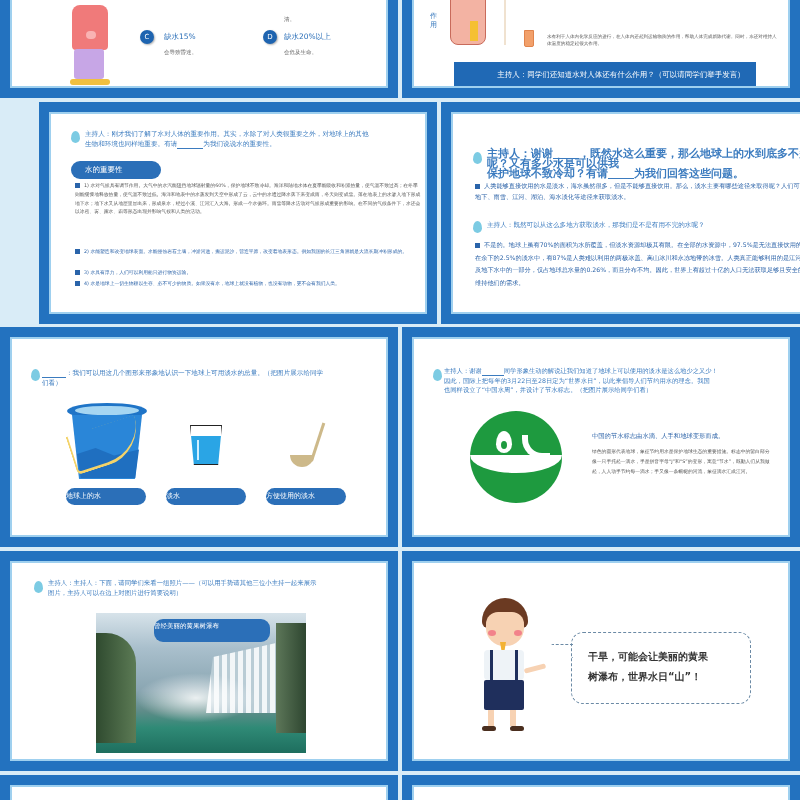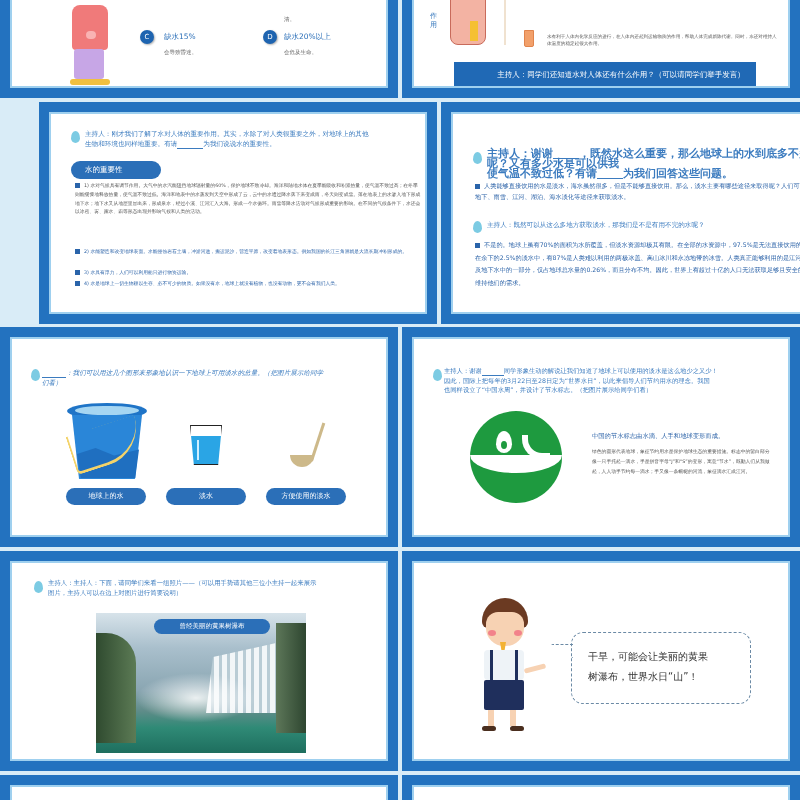--- a/index.html
+++ b/index.html
@@ -18,21 +18,21 @@
   .row2 { top: 327px; height: 220px; }
   .row3 { top: 551px; height: 220px; }
   .row4 { top: 775px; height: 220px; }
 
   .drop { display:inline-block; width:9px; height:12px; background:#7ccbe3; border-radius: 50% 50% 50% 50% / 60% 60% 40% 40%; position:absolute; }
   .host { position:absolute; color:#3b7bbf; font-size:7px; line-height:10px; }
   .blank { display:inline-block; width:26px; border-bottom:1px solid #3b7bbf; height:8px; vertical-align:bottom; }
   .para { position:absolute; font-size:5.6px; line-height:9.4px; color:#555; }
   .para .sq { display:inline-block; width:5px; height:5px; background:#2a64aa; margin-right:4px; vertical-align:middle; }
   .para.blue { color:#2c63a8; }
-  .pill { position:absolute; background:#2b6fb8; color:#fff; border-radius:9px; text-align:center; font-size:7px; }
+  .pill { position:absolute; background:#2b6fb8; color:#fff; border-radius:9px; text-align:left; font-size:7px; }
 
   
   .letter { position:absolute; width:14px; height:14px; border-radius:50%; background:#1e64b0; color:#fff; font-size:7px; text-align:center; line-height:14px; box-shadow:1px 1px 2px rgba(0,0,0,0.3); }
   .opt-title { position:absolute; font-size:7.5px; color:#2b6fb8; }
   .opt-desc { position:absolute; font-size:5.5px; color:#666; }
   .banner { position:absolute; background:#2069b5; color:#fff; font-size:7.5px; text-align:center; line-height:26px;padding-left:32px; }
 </style>
 </head>
 <body>
 
@@ -91,37 +91,37 @@
       <span class="sq"></span><span>4) 水是地球上一切生物赖以生存、必不可少的物质。如果没有水，地球上就没有植物，也没有动物，更不会有我们人类。</span>
     </div>
   </div>
 </div>
 
 <div class="slide col1 row1">
   <div class="inner">
     <span class="drop" style="left:20px; top:38px;"></span>
     <div class="host" style="left:34px; top:35px; width:330px; font-size:11px;font-weight:bold;">
       <span>主持人：谢谢</span><span class="blank"></span><span>，既然水这么重要，那么地球上的水到底多不多呢？又有多少水是可以供我</span><br>
-      <span>使气温不致过低？有请</span><span class="blank"></span><span>为我们回答这些问题。</span>
+      <span>保护地球不致冷却？有请</span><span class="blank"></span><span>为我们回答这些问题。</span>
     </div>
     <div class="para blue" style="left:22px; top:66px; width:346px; font-size:6.2px; line-height:11px;">
       <span class="sq"></span><span>人类能够直接饮用的水是淡水，海水虽然很多，但是不能够直接饮用。那么，淡水主要有哪些途径来取得呢？人们可以通过地下、雨雪、江河、湖泊、海水淡化等途径来获取淡水。</span>
     </div>
     <span class="drop" style="left:20px; top:107px;"></span>
     <div class="host" style="left:34px; top:106px; width:330px; font-size:6.6px;">主持人：既然可以从这么多地方获取淡水，那我们是不是有用不完的水呢？</div>
     <div class="para blue" style="left:22px; top:125px; width:346px; font-size:6.2px; line-height:12.5px;">
       <span class="sq"></span><span>不是的。地球上虽有70%的面积为水所覆盖，但淡水资源却极其有限。在全部的水资源中，97.5%是无法直接饮用的咸水。在余下的2.5%的淡水中，有87%是人类难以利用的两极冰盖、高山冰川和永冻地带的冰雪。人类真正能够利用的是江河湖泊以及地下水中的一部分，仅占地球总水量的0.26%，而且分布不均。因此，世界上有超过十亿的人口无法获取足够且安全的水来维持他们的需求。</span>
     </div>
   </div>
 </div>
 
 <div class="slide col0 row2">
   <div class="inner">
     <span class="drop" style="left:19px; top:30px;"></span>
-    <div class="host" style="left:30px; top:29px; width:330px; font-size:6.6px;font-style:italic;">
+    <div class="host" style="left:30px; top:29px; width:330px; font-size:6.6px;">
       <span class="blank" style="width:24px;"></span><span>：我们可以用这几个图形来形象地认识一下地球上可用淡水的总量。（把图片展示给同学</span><br>
       <span>们看）</span>
     </div>
 
     <div style="position:absolute; left:55px; top:64px; width:80px; height:78px;">
       <div style="position:absolute; left:0; top:0; width:80px; height:16px; background:#1f74c7; border-radius:40px/8px;"></div>
       <div style="position:absolute; left:8px; top:3px; width:64px; height:9px; background:#a6d6f2; border-radius:32px/5px;"></div>
       <div style="position:absolute; left:5px; top:12px; width:70px; height:64px; background:#2a86d8; clip-path:polygon(0 0,100% 0,90% 100%,10% 100%); border-radius:0 0 8px 8px;"></div>
       <div style="position:absolute; left:10px; top:45px; width:62px; height:30px; background:#1f6fc0; clip-path:polygon(0 20%,30% 0,60% 25%,100% 5%,94% 100%,6% 100%);"></div>
       <div style="position:absolute; left:3px; top:22px; width:72px; height:40px; border-bottom:3px solid #f3d36a; border-left:2px solid #f3d36a; border-radius:0 0 60px 8px; transform:rotate(-18deg);"></div>
@@ -169,21 +169,21 @@
       <span>主持人：主持人：下面，请同学们来看一组照片——（可以用手势请其他三位小主持一起来展示</span><br>
       <span>图片，主持人可以在边上对图片进行简要说明）</span>
     </div>
 
     <div style="position:absolute; left:84px; top:50px; width:210px; height:140px; background:linear-gradient(180deg,#d7e3ea 0%,#a9bfcc 25%,#8aa6b2 55%,#5f8c89 70%,#2f8a76 82%,#1e6e5e 100%); overflow:hidden;">
       <div style="position:absolute; left:0; top:20px; width:40px; height:110px; background:linear-gradient(90deg,#2f4a2f,#5c7b55); border-radius:0 30px 0 0;"></div>
       <div style="position:absolute; right:0; top:10px; width:30px; height:110px; background:linear-gradient(270deg,#2e4630,#5d7759);"></div>
       <div style="position:absolute; left:110px; top:30px; width:70px; height:70px; background:repeating-linear-gradient(90deg,#f2f6f8 0 5px,#b9ccd5 5px 8px); clip-path:polygon(10% 20%,100% 0,100% 100%,0 100%);"></div>
       <div style="position:absolute; left:40px; top:60px; width:120px; height:50px; background:radial-gradient(ellipse at center,rgba(255,255,255,0.85),rgba(255,255,255,0) 70%);"></div>
     </div>
-    <div class="pill" style="left:142px; top:56px; width:116px; height:15px; line-height:15px; font-size:6.5px;">曾经美丽的黄果树瀑布</div>
+    <div class="pill" style="left:142px; top:56px; width:116px; height:23px; line-height:15px; font-size:6.5px;">曾经美丽的黄果树瀑布</div>
   </div>
 </div>
 
 <div class="slide col1 row3">
   <div class="inner">
 
     <div style="position:absolute; left:60px; top:35px; width:60px; height:140px;">
       <div style="position:absolute; left:8px; top:0; width:46px; height:30px; background:#6b3a22; border-radius:23px 23px 6px 6px;"></div>
       <div style="position:absolute; left:12px; top:14px; width:38px; height:34px; background:#f7d2b3; border-radius:12px 12px 18px 18px;"></div>
       <div style="position:absolute; left:14px; top:32px; width:8px; height:6px; background:#f2828a; border-radius:50%;"></div>
@@ -193,21 +193,21 @@
       <div style="position:absolute; left:16px; top:52px; width:3px; height:30px; background:#1f2f5c;"></div>
       <div style="position:absolute; left:41px; top:52px; width:3px; height:30px; background:#1f2f5c;"></div>
       <div style="position:absolute; left:10px; top:82px; width:40px; height:30px; background:#1f2f5c; border-radius:2px;"></div>
       <div style="position:absolute; left:14px; top:112px; width:6px; height:16px; background:#f7d2b3;"></div>
       <div style="position:absolute; left:36px; top:112px; width:6px; height:16px; background:#f7d2b3;"></div>
       <div style="position:absolute; left:8px; top:128px; width:14px; height:5px; background:#4a2e1e; border-radius:3px;"></div>
       <div style="position:absolute; left:36px; top:128px; width:14px; height:5px; background:#4a2e1e; border-radius:3px;"></div>
       <div style="position:absolute; left:50px; top:68px; width:22px; height:5px; background:#f7d2b3; border-radius:3px; transform:rotate(-15deg);"></div>
     </div>
 
-    <div style="position:absolute; left:157px; top:69px; width:180px; height:72px; border:1.5px dashed #6b8aa5; border-radius:12px; padding:14px 0 0 16px; font-size:10px; line-height:20px; color:#333;">
+    <div style="position:absolute; left:157px; top:69px; width:180px; height:72px; border:1.5px dashed #6b8aa5; border-radius:12px; padding:14px 0 0 16px; font-size:10px; line-height:20px; color:#333;font-weight:bold;">
       <div>干旱，可能会让美丽的黄果</div>
       <div>树瀑布，世界水日“山”！</div>
     </div>
     <div style="position:absolute; left:137px; top:81px; width:22px; height:14px; border-top:1.5px dashed #6b8aa5; border-bottom:1.5px dashed #6b8aa5; clip-path:polygon(0 0,100% 0,100% 100%);"></div>
   </div>
 </div>
 
 <div class="slide col0 row4">
     <div class="inner"></div>
   </div>

